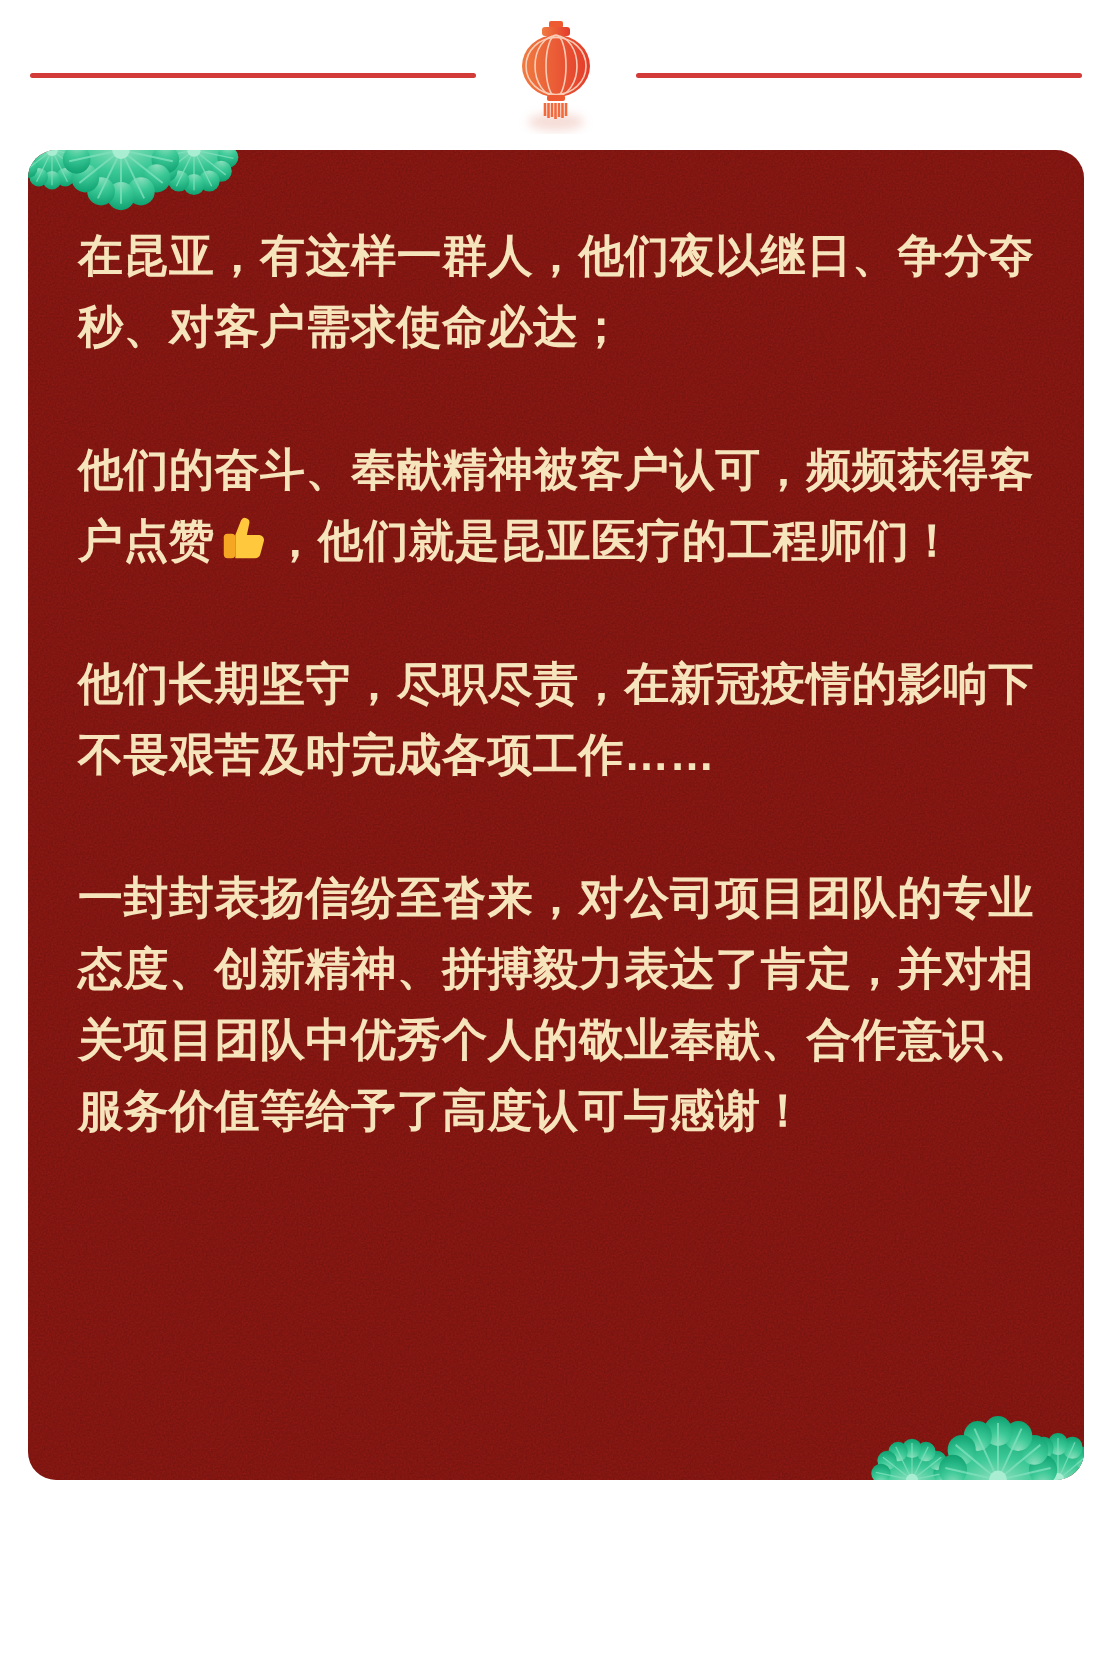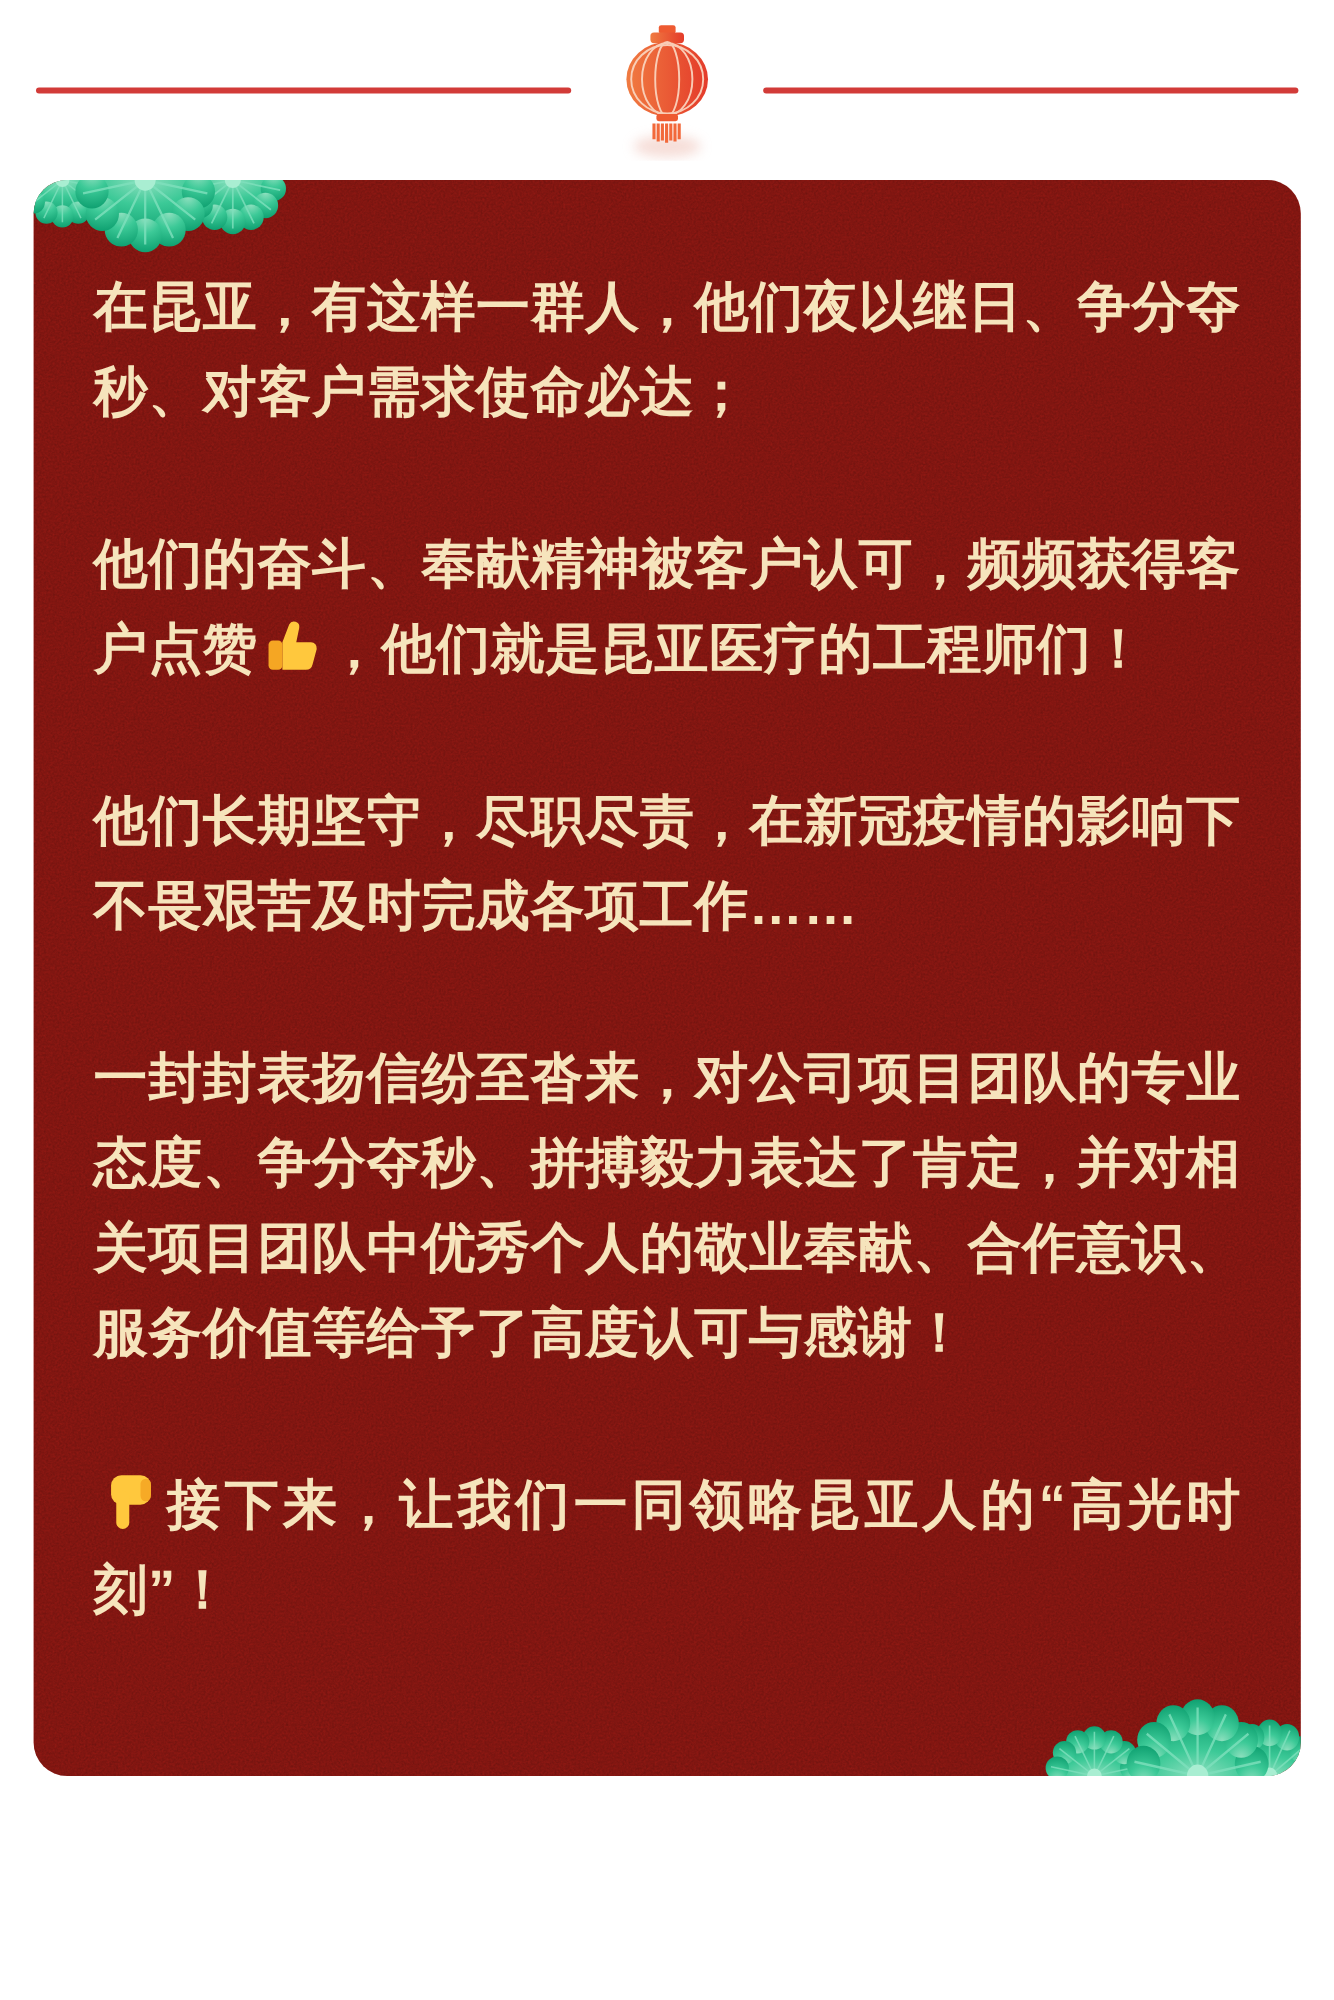--- a/index.html
+++ b/index.html
@@ -169,24 +169,17 @@
 
     <div class="card-content">
         <p class="para"><span>在昆亚，有这样一群人，他们夜以继日、争分夺秒、对客户需求使命必达；</span></p>
         <p class="para"><span>他们的奋斗、奉献精神被客户认可，频频获得客户点赞</span><span class="emoji">
   <svg viewBox="0 0 36 36">
     <path fill="#ffc83d" d="M12 32h13.5a4 4 0 0 0 3.9-3.1l2.4-9A3.4 3.4 0 0 0 28.5 16H20l1.7-8.2a3.1 3.1 0 0 0-5.8-2L12 16z"></path>
     <rect x="4" y="15" width="8" height="17" rx="2.5" fill="#f5a623"></rect>
   </svg>
 </span><span>，他们就是昆亚医疗的工程师们！</span></p>
         <p class="para"><span>他们长期坚守，尽职尽责，在新冠疫情的影响下不畏艰苦及时完成各项工作……</span></p>
-        <p class="para"><span>一封封表扬信纷至沓来，对公司项目团队的专业态度、争分夺秒、拼搏毅力表达了肯定，并对相关项目团队中优秀个人的敬业奉献、合作意识、服务价值等给予了高度认可与感谢！</span></p>
-        <p class="para"><span class="emoji">
-  <svg viewBox="0 0 36 36">
-    <rect x="8" y="3" width="23" height="17" rx="6" fill="#ffc83d"></rect>
-    <rect x="25" y="5" width="6" height="13" rx="3" fill="#f5a623" opacity="0.9"></rect>
-    <rect x="11" y="12" width="7.5" height="22" rx="3.75" fill="#ffc83d"></rect>
-  </svg>
-</span><span>接下来，让我们一同领略昆亚人的“高光时刻”！</span></p>
+        <p class="para"><span>一封封表扬信纷至沓来，对公司项目团队的专业态度、创新精神、拼搏毅力表达了肯定，并对相关项目团队中优秀个人的敬业奉献、合作意识、服务价值等给予了高度认可与感谢！</span></p>
       </div>
   </section>
 
 </div>
 
 </body></html>

